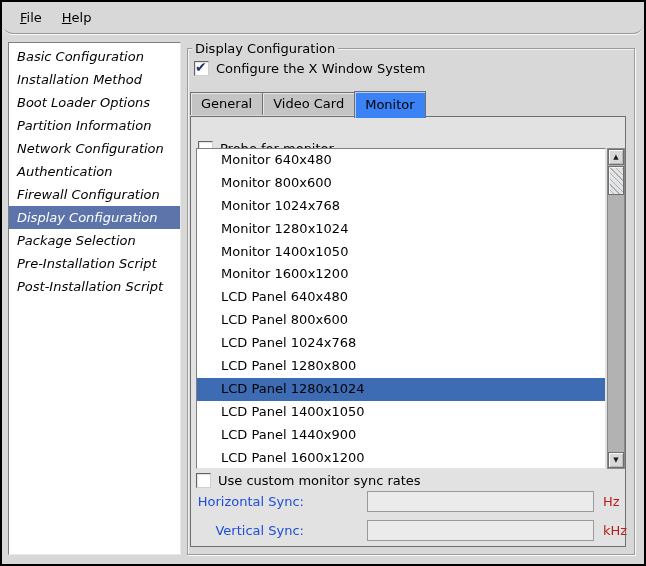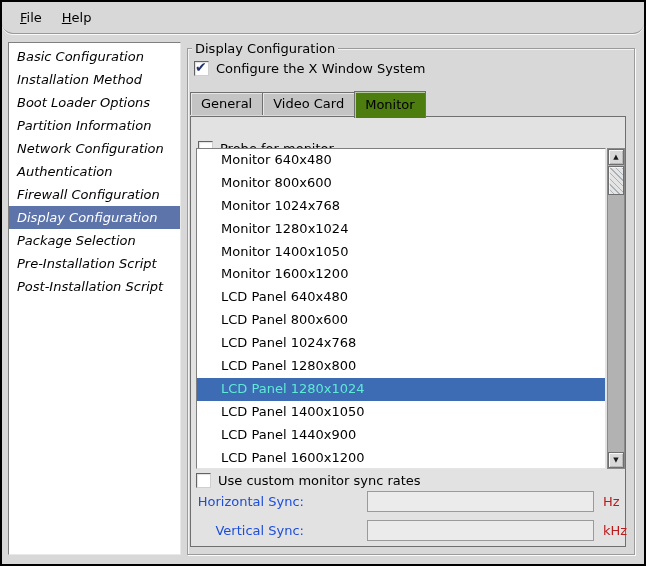--- a/index.html
+++ b/index.html
@@ -56,37 +56,37 @@
     position:absolute; left:2px; top:41px; height:27px; z-index:2;
     display:flex; align-items:center;
   }
   .tab {
     height:23px; padding:3px 10px 0; background:#c4c4c4;
     border:1px solid #6f6f6f; border-bottom:none; margin-right:-1px;
     box-shadow:inset 1px 1px 0 rgba(255,255,255,.6);
     cursor:default; white-space:nowrap;
   }
   .tab.active {
-    height:27px; padding-top:5px; background:#4d7c0f;
+    height:27px; padding-top:5px; background:#3b82f6;
     position:relative; z-index:3; margin-bottom:-1px;
   }
   
   .tab-panel {
     position:absolute; left:2px; top:67px; width:436px; height:431px;
     background:#e2e2e2; border:1px solid #6f6f6f; z-index:1;
   }
   
   .monitor-list {
     position:absolute; left:5px; top:31px; width:410px; height:321px;
     background:#fff; border:1px solid #7f7f7f;
     border-right-color:#e4e4e4; border-bottom-color:#e4e4e4;
     overflow:hidden;
   }
   .list-item { height:22.9px; line-height:22.9px; padding-left:24px; white-space:nowrap; }
-  .list-item.selected { background:#3d6cb4; color:#5eead4; }
+  .list-item.selected { background:#3d6cb4; color:#000000; }
   
   .scrollbar {
     position:absolute; left:416px; top:31px; width:18px; height:321px;
     background:#b2b2b2; border:1px solid #8a8a8a;
   }
   .sb-btn {
     position:absolute; left:0; width:16px; height:16px; background:#d8d8d8;
     border:1px solid #6f6f6f;
     box-shadow:inset 1px 1px 0 rgba(255,255,255,.8), inset -1px -1px 0 rgba(0,0,0,.15);
     display:flex; align-items:center; justify-content:center;

